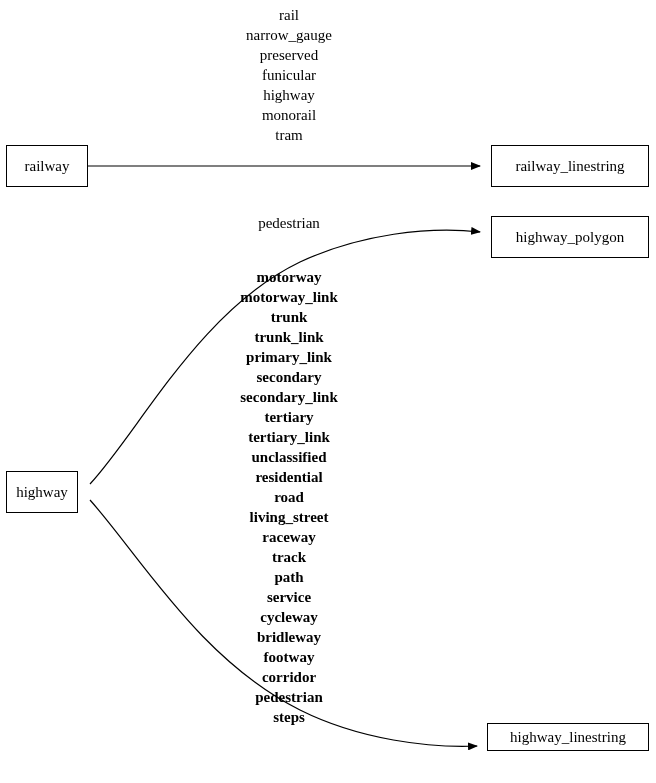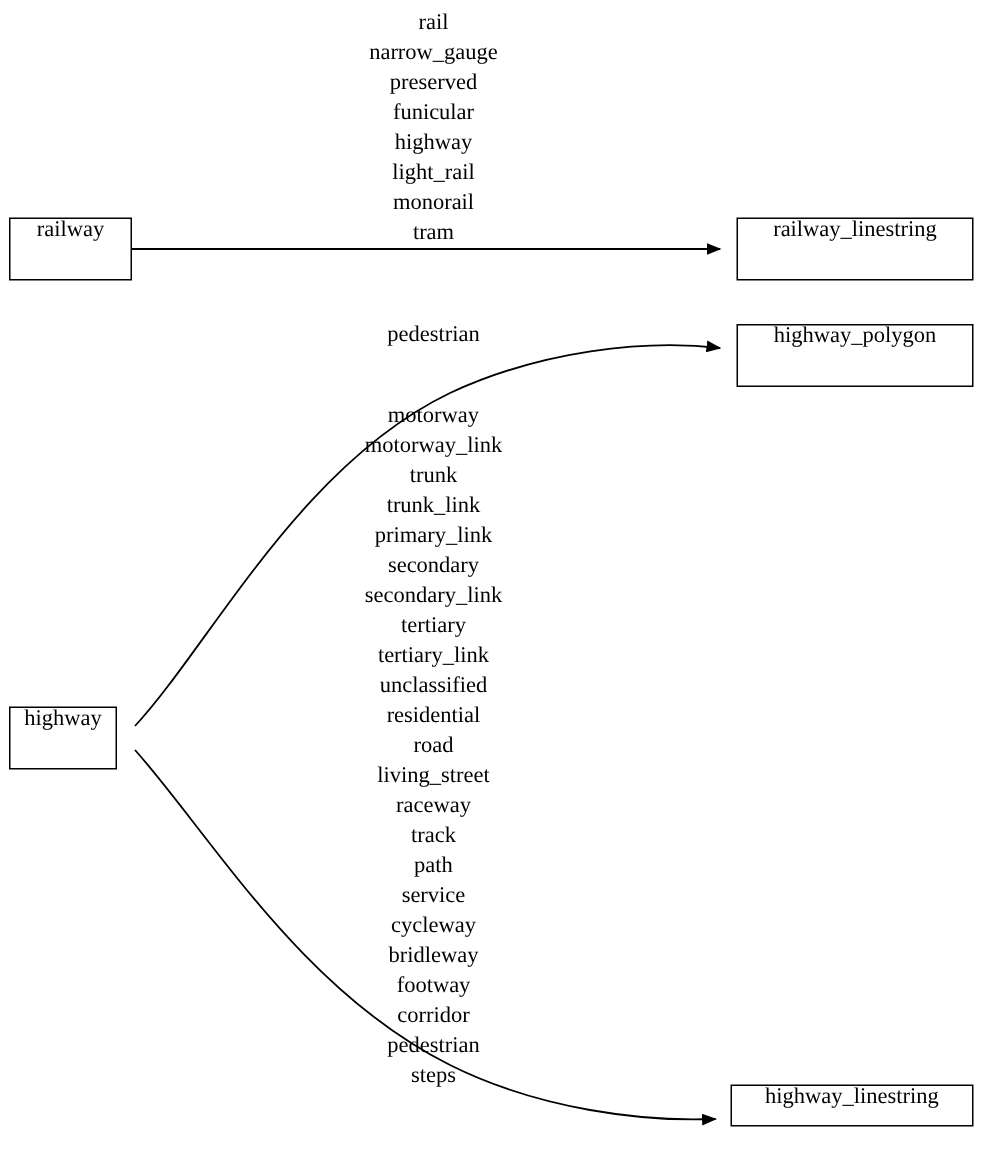--- a/index.html
+++ b/index.html
@@ -15,20 +15,21 @@
     font-family: "Liberation Serif", serif;
     color: #000000;
     overflow: hidden;
   }
   .node {
     position: absolute;
     box-sizing: border-box;
     border: 1px solid #000000;
     background: #ffffff;
     display: flex;
+    align-items: center;
     justify-content: center;
     font-size: 15px;
     line-height: 1;
     white-space: nowrap;
   }
   .edge-label-block {
     position: absolute;
     font-size: 15px;
     line-height: 20px;
     text-align: center;
@@ -90,30 +91,29 @@
   <div class="node" style="left:487px; top:723px; width:162px; height:28px;">
     <span>highway_linestring</span>
   </div>
 
   <div class="edge-label-block" id="label-railway" style="left:189px; top:5px; width:200px;">
       <div>rail</div>
       <div>narrow_gauge</div>
       <div>preserved</div>
       <div>funicular</div>
       <div>highway</div>
-      <div>light_rail</div>
       <div>monorail</div>
       <div>tram</div>
     </div>
 
   <div class="edge-label-block" id="label-highway-polygon" style="left:189px; top:213px; width:200px;">
       <div>pedestrian</div>
     </div>
 
-  <div class="edge-label-block" id="label-highway-linestring" style="left:189px; top:267px; width:200px;">
+  <div class="edge-label-block" id="label-highway-linestring" style="left:189px; top:267px; width:200px;font-weight:bold;">
       <div>motorway</div>
       <div>motorway_link</div>
       <div>trunk</div>
       <div>trunk_link</div>
       <div>primary_link</div>
       <div>secondary</div>
       <div>secondary_link</div>
       <div>tertiary</div>
       <div>tertiary_link</div>
       <div>unclassified</div>

